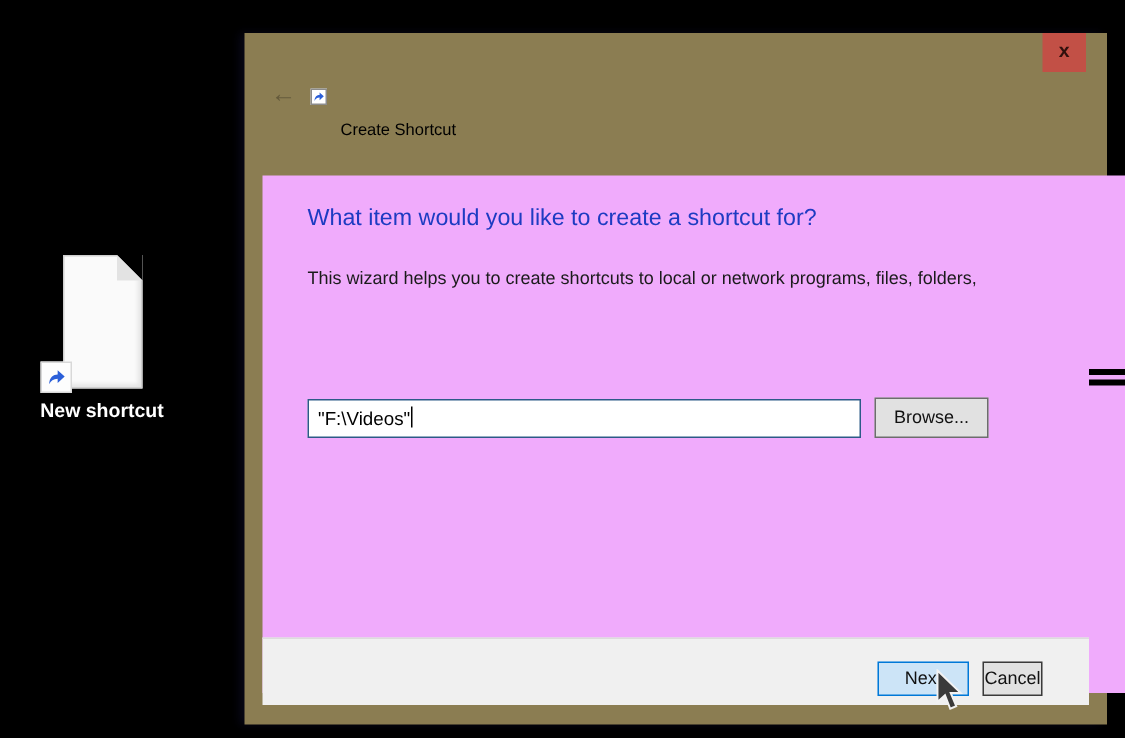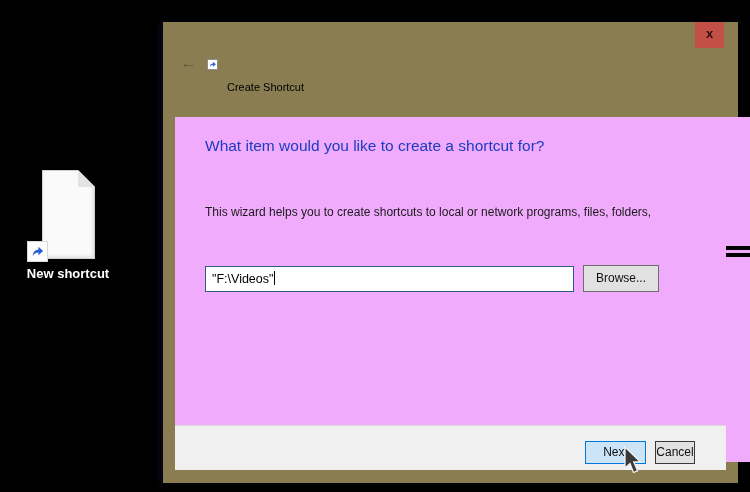--- a/index.html
+++ b/index.html
@@ -23,21 +23,21 @@
   .dialog { position:absolute; left:163px; top:22px; width:575px; height:461px; background:#8b7d52; box-shadow:-4px 0 6px rgba(10,10,30,.8); }
 
   .titlebar { position:relative; height:58px; }
   .back-btn { position:absolute; left:15px; top:31px; width:22px; height:20px; color:rgba(0,0,0,0.28); font-size:17px; line-height:20px; text-align:center; }
   .title-ico { position:absolute; left:44px; top:37px; width:11px; height:11px; background:#fff; border:1px solid #8c8c8c; display:flex; align-items:flex-end; }
   .title-text { position:absolute; left:64px; top:35px; font-size:11px; color:#000000;margin-top:24px; }
   .close-btn { position:absolute; right:14px; top:0; width:29px; height:26px; background:#c25046; color:#30100d; font-size:13px; font-weight:bold; text-align:center; line-height:24px; }
 
   .content { position:absolute; left:12px; top:58px; width:649px; height:345px; background:#f0abfc;margin-top:37px; }
   .heading { position:absolute; left:30px; top:20px; font-size:15.5px; color:#1d3bc2; }
-  .body-text { position:absolute; left:30px; top:87px; font-size:12px; color:#1b1b1b; line-height:16px; }
+  .body-text { position:absolute; left:30px; top:60px; font-size:12px; color:#1b1b1b; line-height:16px; }
   .loc-label { position:absolute; left:30px; top:131px; font-size:12px; color:#1b1b1b; }
   .loc-input { position:absolute; left:30px; top:149px; width:369px; height:26px; background:#fff; border:1px solid #2d5a87; font-size:12.5px; line-height:24px; padding-left:6px; white-space:nowrap; overflow:hidden; }
   .caret { display:inline-block; width:1px; height:14px; background:#000; vertical-align:-2px; margin-left:1px; }
   .browse-btn { position:absolute; left:408px; top:148px; width:76px; height:27px; background:#e1e1e1; border:1px solid #6d6d6d; font-size:12px; color:#111; text-align:center; line-height:25px; }
   .hint { position:absolute; left:30px; top:206px; font-size:12px; color:#1b1b1b; }
 
   .footer { position:absolute; left:12px; top:403px; width:551px; height:45px; background:#f0f0f0; border-top:1px solid #dcdcdc; }
   .btn { position:absolute; top:15px; height:23px; font-size:12px; text-align:center; line-height:21px; color:#111; }
   .next-btn { left:410px; width:61px; background:#cce4f7; border:1px solid #0078d7; }
   .cancel-btn { left:480px; width:40px; background:#e1e1e1; border:1px solid #3a3a3a; }

